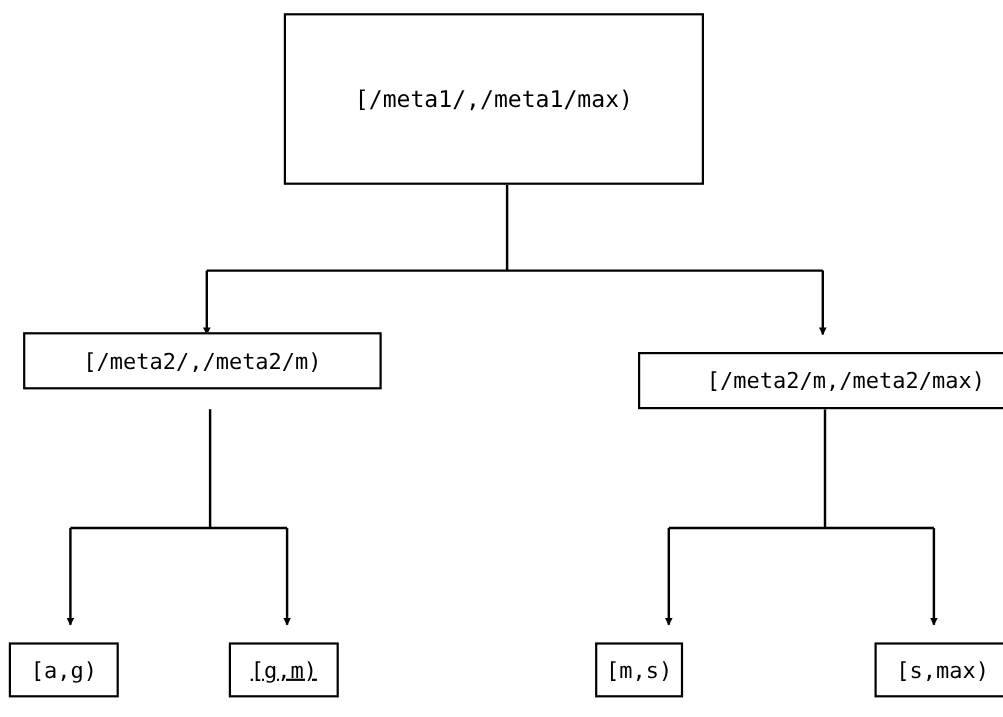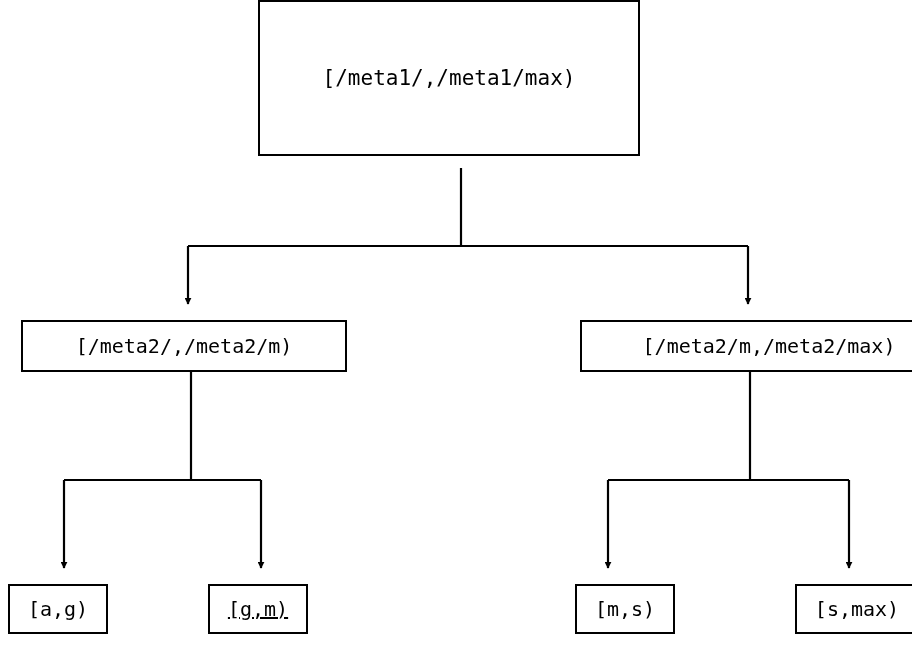--- a/index.html
+++ b/index.html
@@ -31,47 +31,47 @@
     background: #ffffff;
     display: flex;
     align-items: center;
     justify-content: center;
     color: #000000;
     white-space: pre;
     letter-spacing: 0px;
   }
   .node-root {
     left: 258px;
-    top: 0;
+    top: 12px;
     width: 382px;
     height: 156px;
     font-size: 21px;
   }
   .node-mid-left {
     left: 21px;
-    top: 320px;
+    top: 302px;
     width: 326px;
     height: 52px;
     font-size: 20px;
   }
   .node-mid-right {
     left: 580px;
     top: 320px;
     width: 378px;
     height: 52px;
     font-size: 20px;
   }
   .node-leaf {
     top: 584px;
     height: 50px;
     font-size: 20px;
   }
   .leaf-ag    { left: 8px;   width: 100px; }
   .leaf-gm    { left: 208px; width: 100px; text-decoration: underline; }
-  .leaf-ms    { left: 575px; width: 100px; }
+  .leaf-ms    { left: 541px; width: 80px; }
   .leaf-smax  { left: 795px; width: 124px; align-items: center; }
   .node-label {
     display: block;
   }
 </style>
 </head>
 <body>
 
 <div id="canvas">
 

